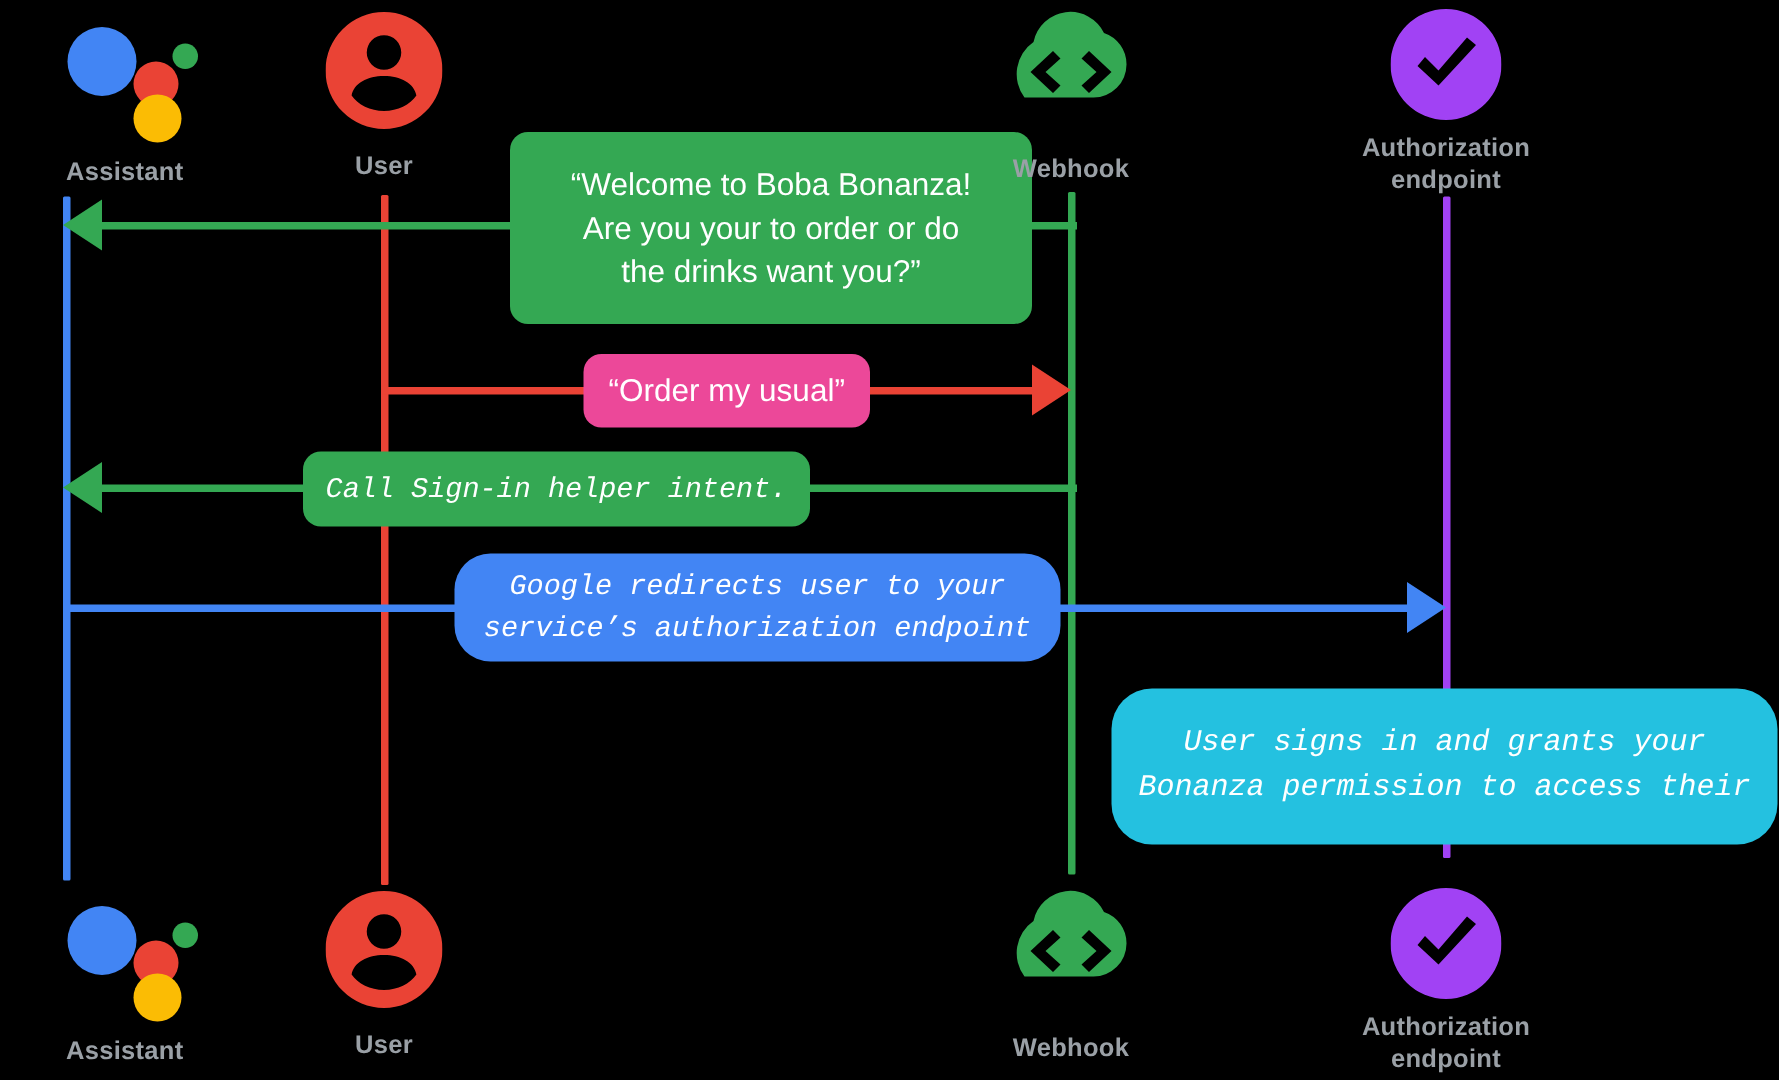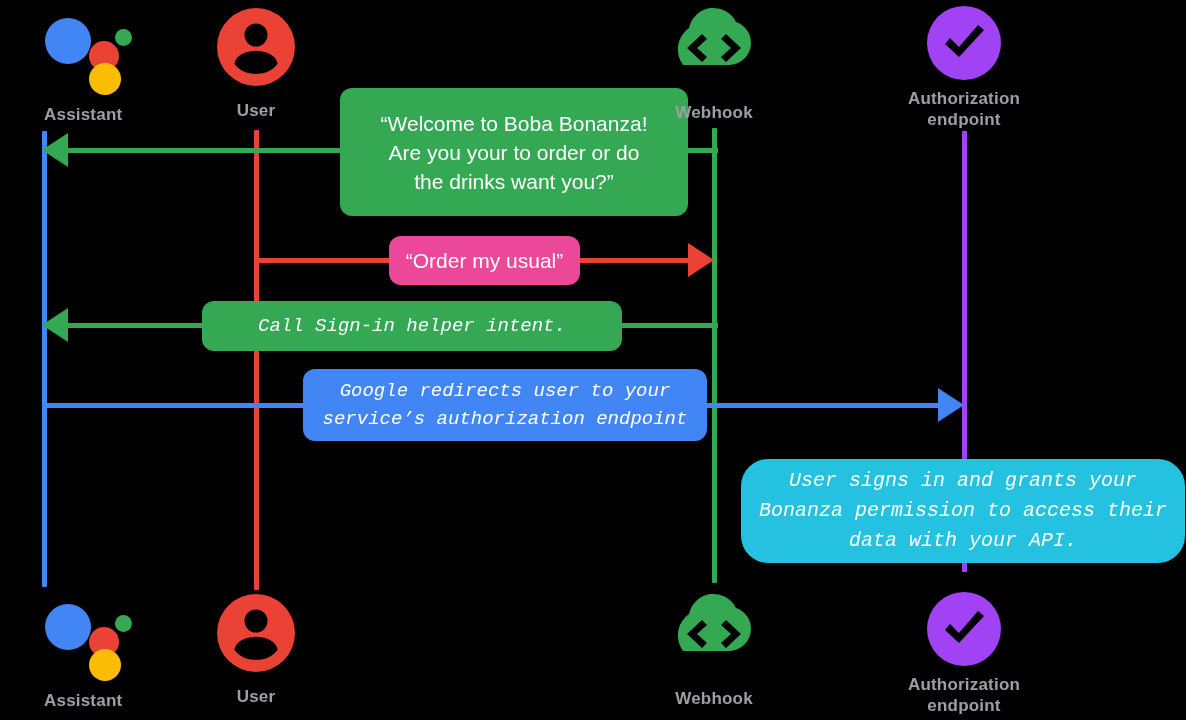--- a/index.html
+++ b/index.html
@@ -115,36 +115,35 @@
       <div>“Welcome to Boba Bonanza!</div>
       <div>Are you your to order or do</div>
       <div>the drinks want you?”</div>
     </div>
   </div>
 
   <div class="bubble bubble-sans" style="left:389px; top:236px; width:191px; height:49px; background:#ec4899;">
     <div>“Order my usual”</div>
   </div>
 
-  <div class="bubble bubble-mono" style="left:202px; top:301px; width:420px; height:50px; background:#34A853;">
+  <div class="bubble bubble-mono" style="left:202px; top:301px; width:338px; height:50px; background:#34A853;">
     <div>Call Sign-in helper intent.</div>
   </div>
 
-  <div class="bubble bubble-mono" style="left:303px; top:369px; width:404px; height:72px; background:#4285F4;">
+  <div class="bubble bubble-mono" style="left:303px; top:369px; width:404px; height:72px; background:#4285F4;border-radius:24px;">
     <div>
       <div>Google redirects user to your</div>
       <div>service’s authorization endpoint</div>
     </div>
   </div>
 
   <div class="bubble bubble-mono-lg" style="left:741px; top:459px; width:444px; height:104px; background:#24C1E0;">
     <div>
       <div>User signs in and grants your</div>
       <div>Bonanza permission to access their</div>
-      <div>data with your API.</div>
     </div>
   </div>
 
   <div class="actor" style="left:-46px; top:8px;">
     <div class="actor-icon-wrap">
       <div class="assistant-mark" style="left:88px;">
         <span class="dot dot-blue"></span>
         <span class="dot dot-green"></span>
         <span class="dot dot-red"></span>
         <span class="dot dot-yellow"></span>

